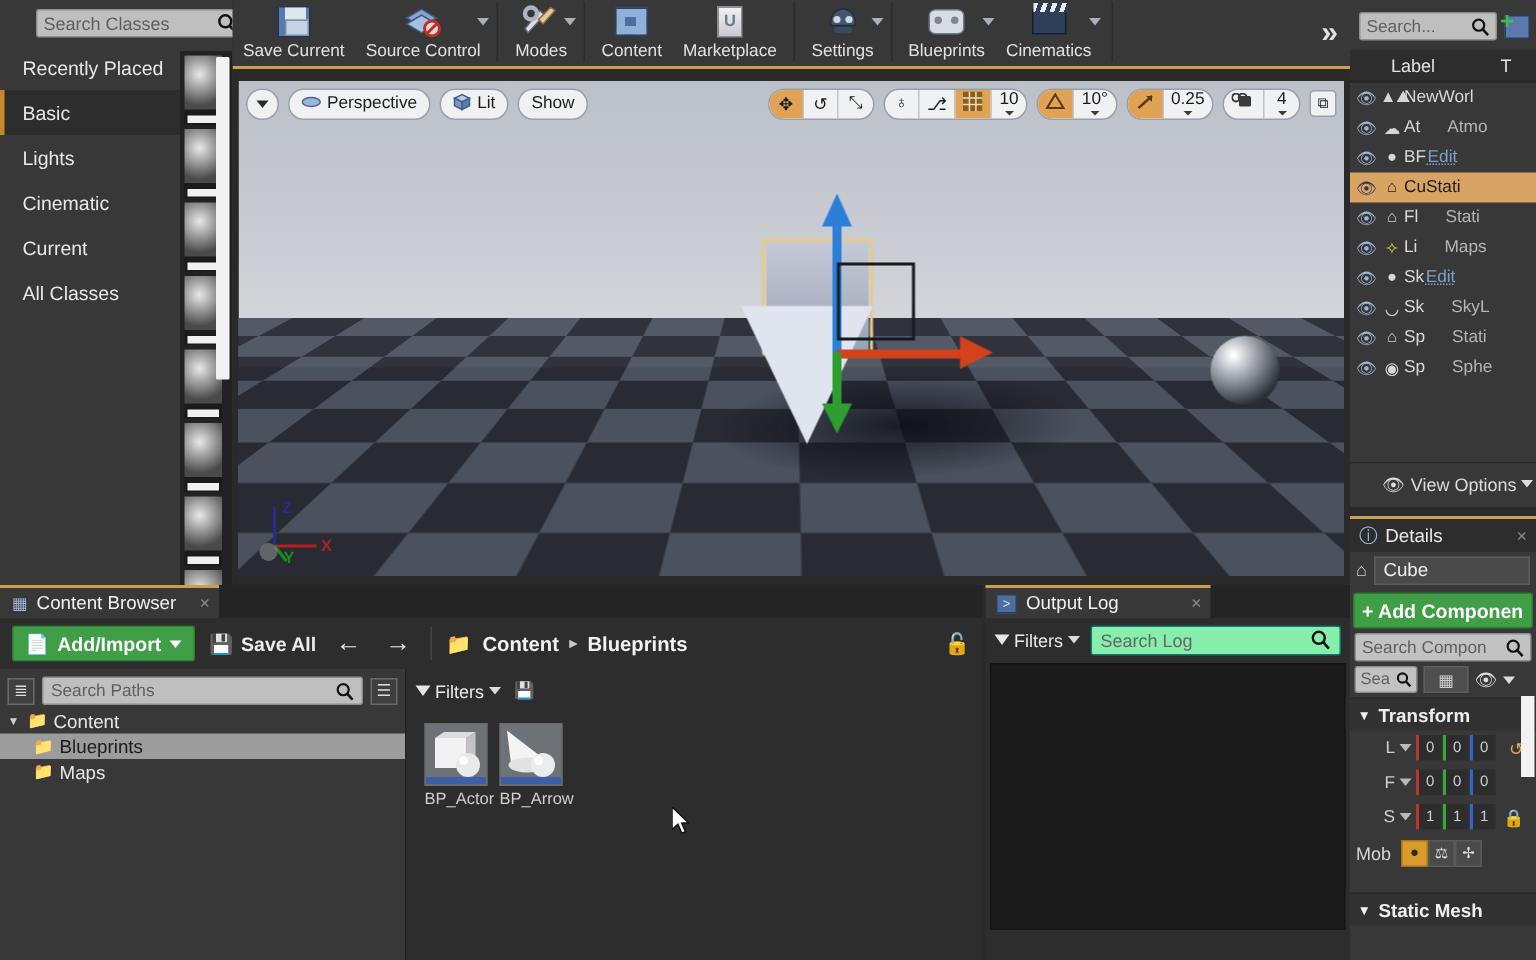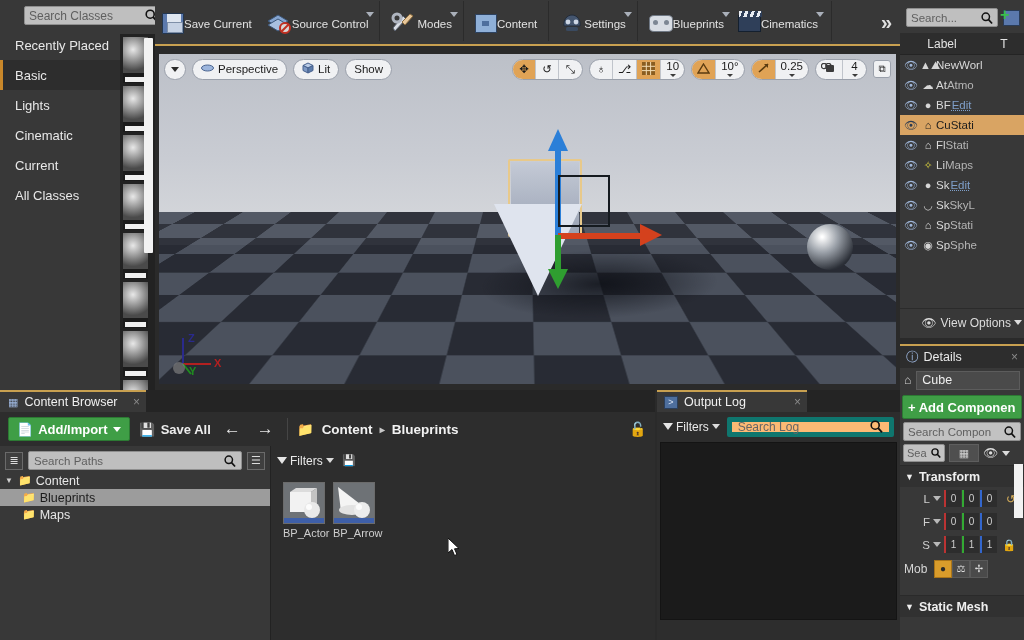--- a/index.html
+++ b/index.html
@@ -17,21 +17,21 @@
   
   #toolbar {
     position: absolute; left: 155px; top: 0; width: 745px; height: 46px;
     background: #383838;
     border-bottom: 2px solid #c8a050;
     display: flex; align-items: flex-start;
   }
   .tb-group { display: flex; align-items: flex-start; height: 44px; }
   .tb-sep { width: 1px; height: 40px; background: #2b2b2b; margin: 1px 4px 0 4px; }
   .tb-btn {
-    display: flex; flex-direction: row; align-items: center; justify-content: flex-start;
+    display: flex; flex-direction: column; align-items: center; justify-content: flex-start;
     padding: 2px 7px 0 7px; height: 44px; cursor: pointer; position: relative;
   }
   .tb-ico { height: 24px; display: flex; align-items: center; justify-content: center; font-size: 19px; line-height: 1; }
   .tb-lbl { font-size: 11.5px; color: #e2e2e2; white-space: nowrap; margin-top: 2px; }
   .tb-caret {
     position: absolute; right: 1px; top: 12px;
     width: 0; height: 0; border-left: 4px solid transparent; border-right: 4px solid transparent;
     border-top: 5px solid #aab0ba;
   }
   .tb-more { margin-left: auto; align-self: center; font-size: 20px; color: #e0e0e0; padding: 0 8px; cursor: pointer; font-weight: bold; }
@@ -151,21 +151,21 @@
   #ol-head .c1 { width: 84px; text-align:center; position:relative;}
   #ol-head .c2 { flex:1; text-align:center; position:relative;}
   .ol-row { height:20px; display:flex; align-items:center; padding-left:4px; font-size:11.5px; white-space:nowrap; cursor:pointer; }
   .ol-row.sel { background: #d9a463; color: #1a1a1a; }
   .ol-eye { width:16px; color:#9fb6d8; font-size:11px; flex:none; }
   .ol-row.sel .ol-eye { color:#2b3a50; }
   .ol-ico { width:16px; flex:none; text-align:center; font-size:11px; }
   .ol-lbl { color:#d9d9d9; }
   .ol-row.sel .ol-lbl { color:#1c1c1c; }
   .ol-type { color:#7f9fc9; text-decoration: underline dotted; margin-left:1px; }
-  .ol-type2 { color:#b5b5b5; margin-left:0; }
+  .ol-type2 { color:#b5b5b5; margin-left:18px; }
   #ol-viewopts { position:absolute; left:900px; top:308px; width:124px; height:28px;
      border-top:1px solid #2b2b2b; display:flex; align-items:center; justify-content:flex-end; padding-right:2px;
      font-size:12px; color:#dcdcdc; background:#383838; cursor:pointer;}
 
   
   #details { position:absolute; left:900px; top:344px; width:124px; height:296px; background:#383838; overflow:hidden; }
   #det-tab { height:24px; background:#2d2d2d; display:flex; align-items:center; padding-left:6px; gap:5px;
      border-top:2px solid #c8a050; font-size:12.5px; color:#eaeaea; }
   #det-tab .x { margin-left:auto; margin-right:6px; color:#8a8a8a; font-size:12px; cursor:pointer; }
   #det-name { height:24px; display:flex; align-items:center; gap:5px; padding:0 4px; }
@@ -236,21 +236,21 @@
   
   #log { position:absolute; left:657px; top:390px; width:243px; height:250px; background:#2d2d2d; }
   #log-tabbar { height:22px; background:#242424; display:flex; }
   #log-tab { height:22px; background:#383838; display:flex; align-items:center; gap:6px; padding-left:7px;
       width:150px; border-top:2px solid #c8a050; font-size:12.5px; color:#f0f0f0; }
   #log-tab .x { margin-left:auto; margin-right:6px; color:#8a8a8a; font-size:12px; cursor:pointer;}
   #log-ico { width:14px;height:13px;background:#4e6f9e;border:1px solid #2b3f5c;color:#dce6f5;font-size:9px;
       display:flex;align-items:center;justify-content:center;}
   #log-filterrow { height:26px; display:flex; align-items:center; gap:7px; padding:3px 6px 0 6px; }
   #log-filters { display:flex; align-items:center; gap:3px; font-size:12px; color:#eaeaea; cursor:pointer; }
-  #log-search { flex:1; height:20px; background:#fdba74; border:5px solid #0f766e; border-radius:2px;
+  #log-search { flex:1; height:20px; background:#86efac; border:1px solid #0f766e; border-radius:2px;
       display:flex; align-items:center; padding:0 6px; font-size:12px; color:#666; }
   #log-body { position:absolute; left:3px; top:52px; right:3px; bottom:20px; background:#1b1b1b; border:1px solid #141414; }
   .filter-funnel { width:0;height:0;border-left:5px solid transparent;border-right:5px solid transparent;border-top:7px solid #e6e6e6; }
   .caret-dn { width:0;height:0;border-left:4px solid transparent;border-right:4px solid transparent;border-top:5px solid #dcdcdc; }
 </style>
 </head>
 <body>
 
 <div id="app">
 
@@ -289,20 +289,26 @@
         <div class="tb-caret"></div>
       </div>
     </div>
     <div class="tb-sep"></div>
     <div class="tb-group">
       <div class="tb-btn">
         <div class="tb-ico">
             <div class="ico-content"></div>
           </div>
         <div class="tb-lbl">Content</div>
+      </div>
+      <div class="tb-btn">
+        <div class="tb-ico">
+            <div class="ico-market"></div>
+          </div>
+        <div class="tb-lbl">Marketplace</div>
       </div>
     </div>
     <div class="tb-sep"></div>
     <div class="tb-group">
       <div class="tb-btn">
         <div class="tb-ico">
           <svg width="24" height="21" viewBox="0 0 24 21">
             <path d="M12 2 C17 2 21 7 20 13 L4 13 C3 7 7 2 12 2Z" fill="#44556e" stroke="#222c3a"></path>
             <circle cx="8" cy="9" r="2.4" fill="#cdd6e4"></circle>
               <circle cx="16" cy="9" r="2.4" fill="#cdd6e4"></circle>

